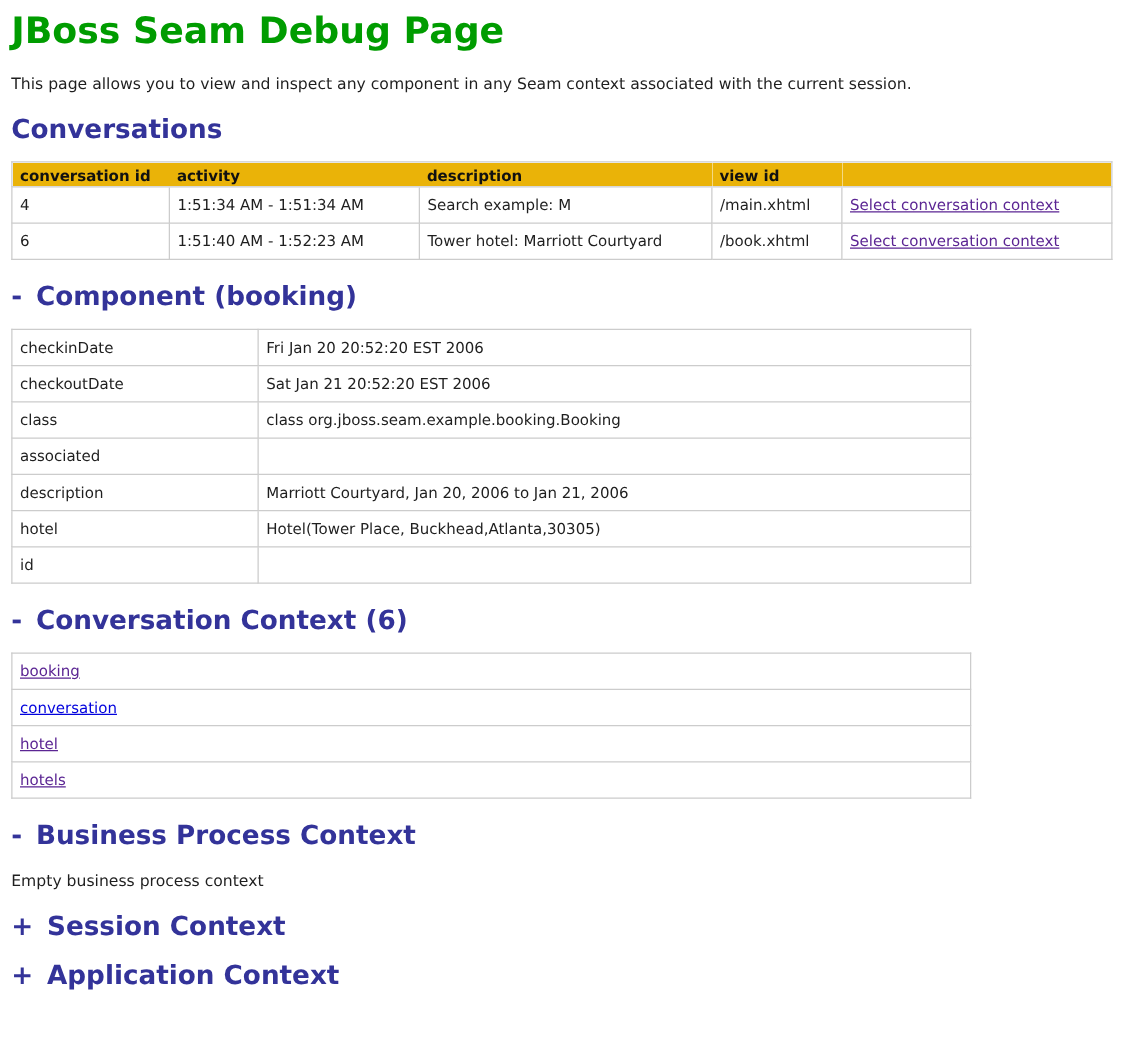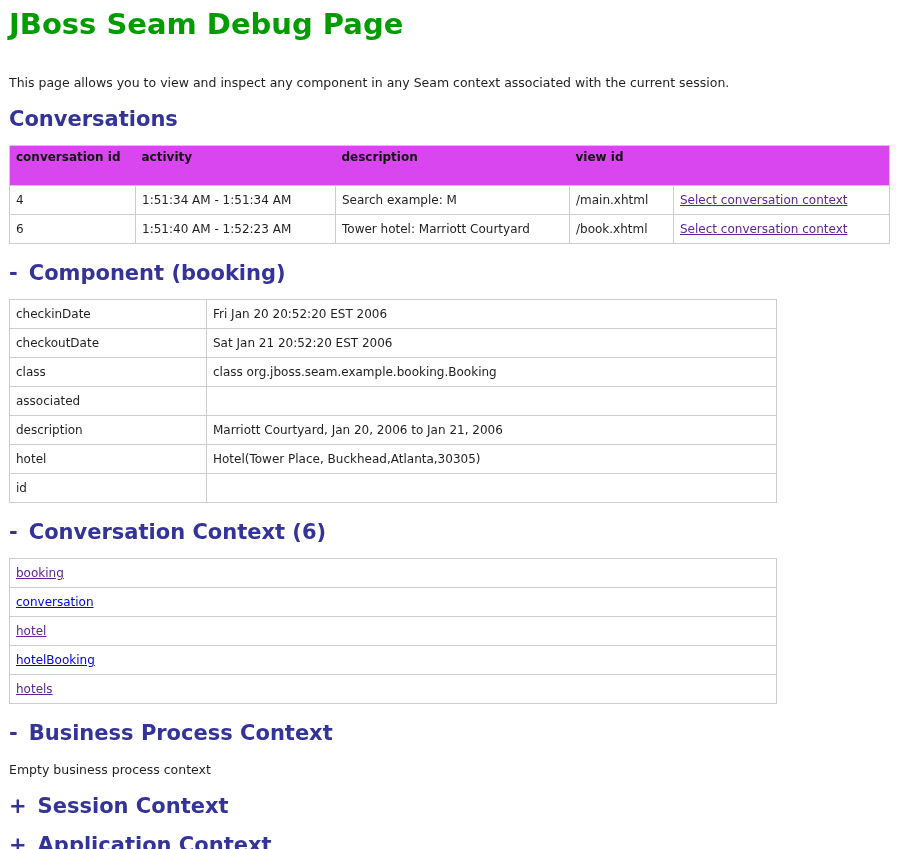--- a/index.html
+++ b/index.html
@@ -21,21 +21,21 @@
   h1.page-title {
     margin: 2px 0 0 0;
     font-size: 29px;
     line-height: 27px;
     font-weight: bold;
     color: #009c00;
     letter-spacing: 0;
   }
 
   p.intro {
-    margin: 37px 0 0 0;
+    margin: 21px 0 0 0;
     font-size: 12.5px;
     line-height: 15px;
     color: #1f1f1f;
   }
 
   h2.section-heading {
     margin: 20px 0 0 0;
     font-size: 21px;
     line-height: 19px;
     font-weight: bold;
@@ -59,24 +59,24 @@
     border: 1px solid #cccccc;
     padding: 7px 6px 6px 6px;
     font-size: 12px;
     line-height: 15px;
     text-align: left;
     vertical-align: middle;
     overflow: hidden;
     white-space: nowrap;
   }
   table.grid thead th {
-    background: #d946ef;
+    background: #eab308;
     border-left: none;
     border-right: none;
-    padding: 4px 6px 20px 6px;
+    padding: 4px 6px 0 6px;
     font-weight: bold;
     color: #111111;
   }
   table.grid thead th:first-child { border-left: 1px solid #cccccc; }
   table.grid thead th:last-child  { border-right: 1px solid #cccccc; }
 
   
   table.conversations col.c-id     { width: 126px; }
   table.conversations col.c-act    { width: 200px; }
   table.conversations col.c-desc   { width: 234px; }
@@ -207,25 +207,20 @@
         <a class="ctx-link" data-visited="false">conversation</a>
       </td>
     </tr>
     <tr>
       <td>
         <a class="ctx-link" data-visited="true">hotel</a>
       </td>
     </tr>
     <tr>
       <td>
-        <a class="ctx-link" data-visited="false">hotelBooking</a>
-      </td>
-    </tr>
-    <tr>
-      <td>
         <a class="ctx-link" data-visited="true">hotels</a>
       </td>
     </tr>
   </tbody>
 </table>
 
 <h2 class="section-heading toggleable">
   <span class="toggle">-</span><span>Business Process Context</span>
 </h2>
 

